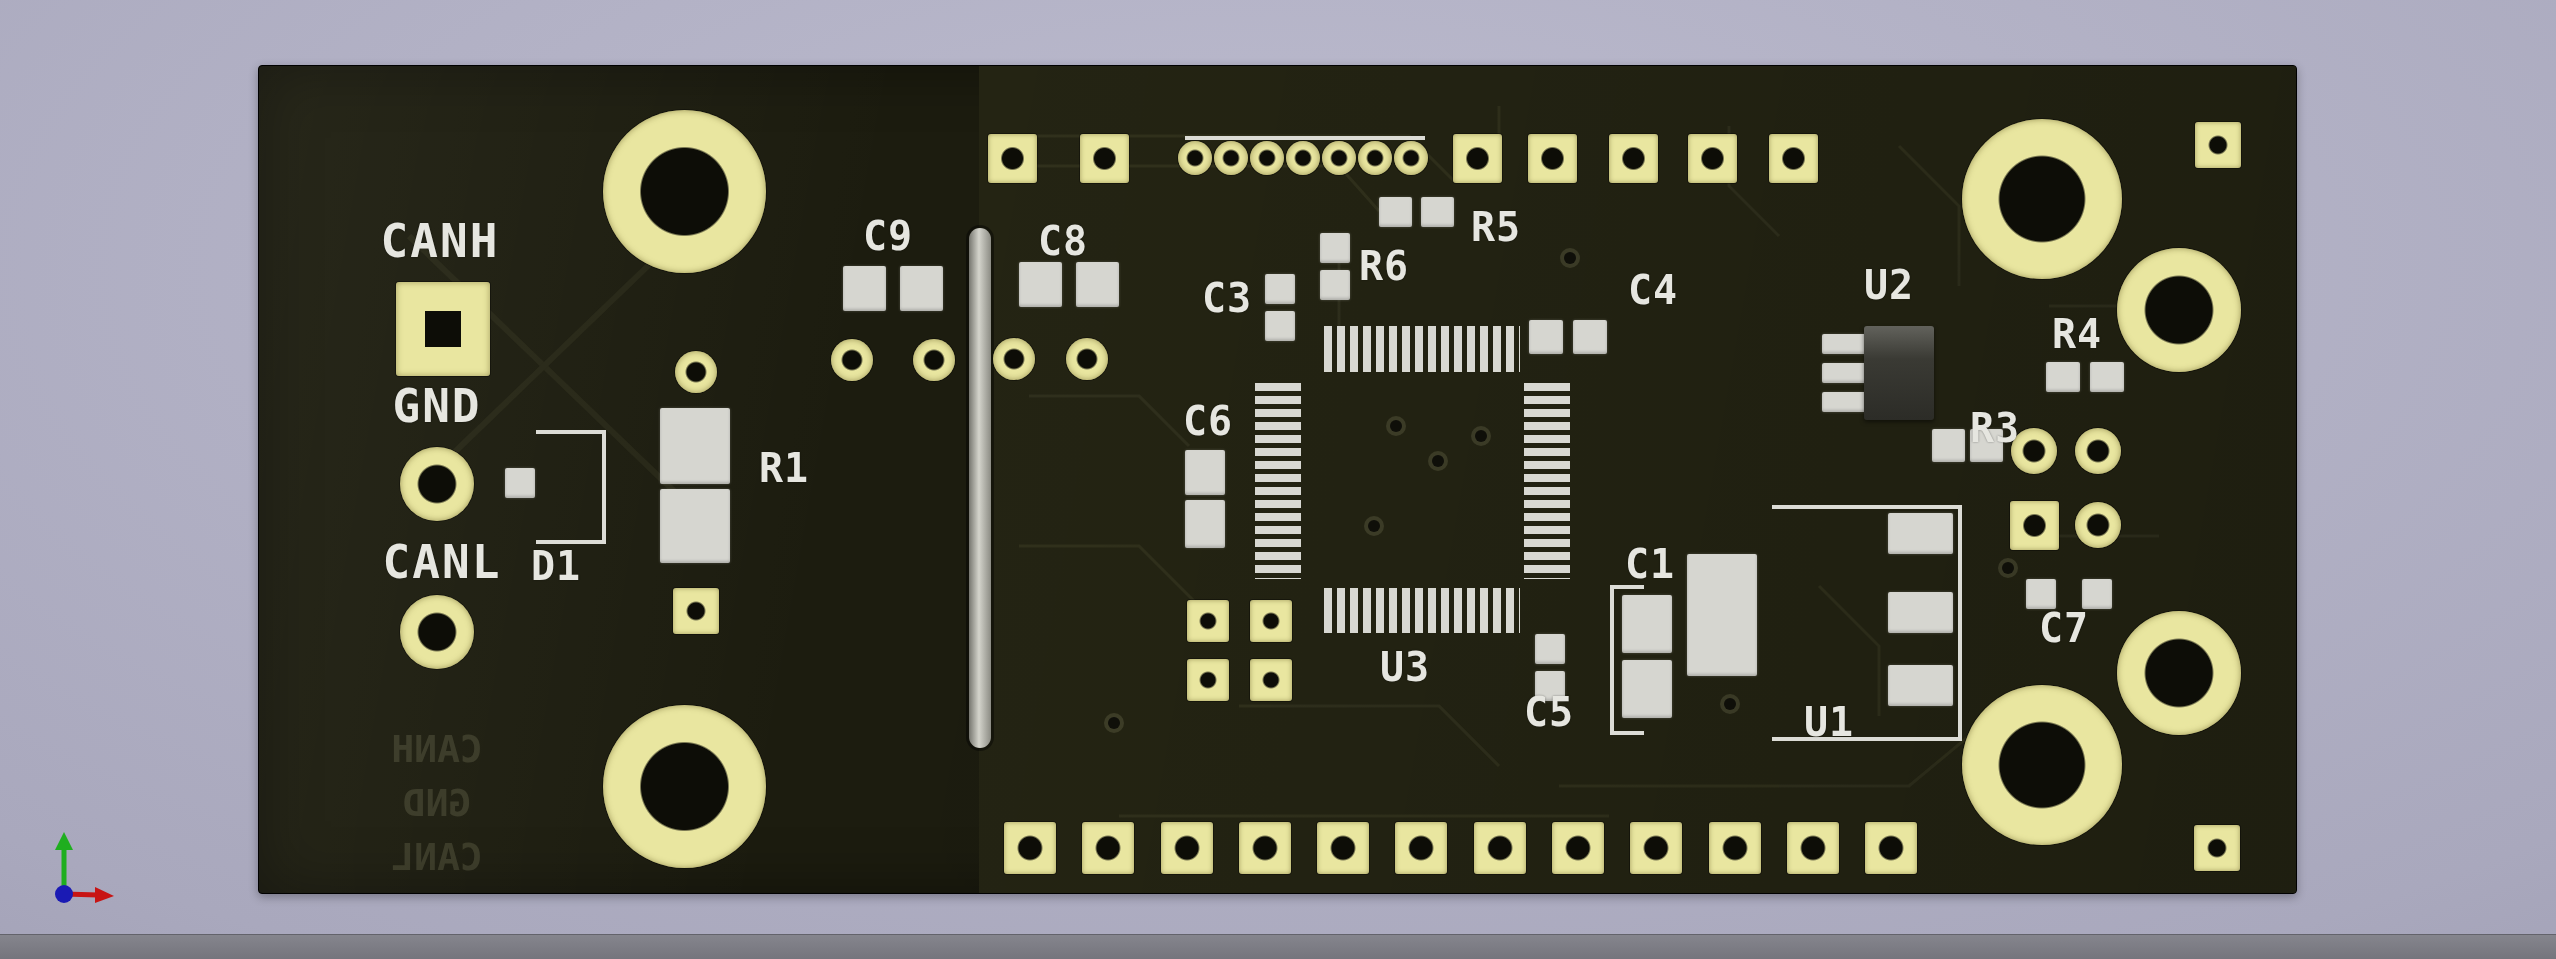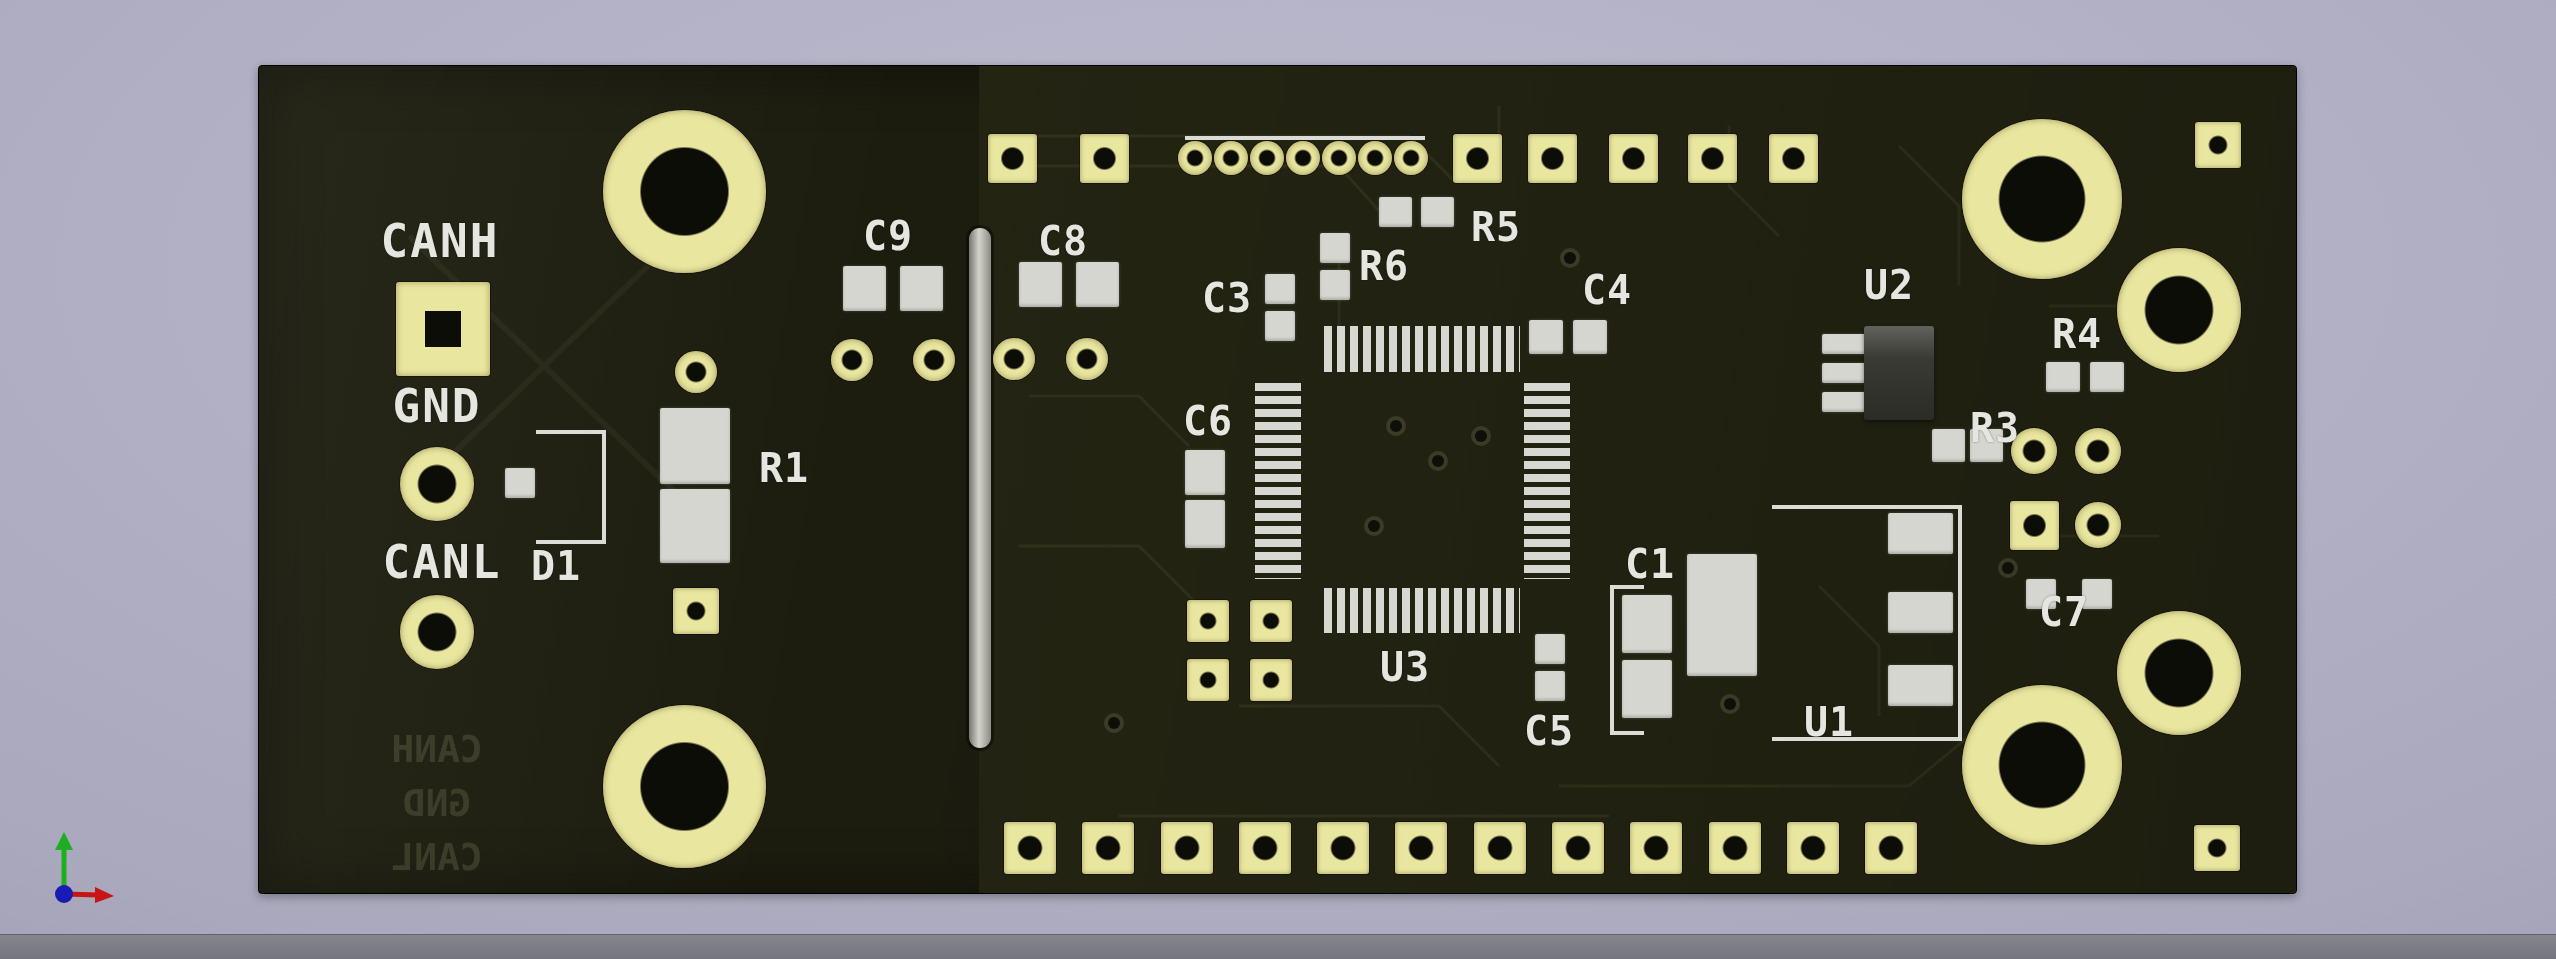--- a/index.html
+++ b/index.html
@@ -208,29 +208,29 @@
   <div class="silk-label big" style="left:440px;top:241px">CANH</div>
   <div class="silk-label big" style="left:437px;top:406px">GND</div>
   <div class="silk-label big" style="left:442px;top:562px">CANL</div>
   <div class="silk-label" style="left:556px;top:566px">D1</div>
   <div class="silk-label" style="left:784px;top:468px">R1</div>
   <div class="silk-label" style="left:888px;top:236px">C9</div>
   <div class="silk-label" style="left:1063px;top:241px">C8</div>
   <div class="silk-label" style="left:1227px;top:298px">C3</div>
   <div class="silk-label" style="left:1384px;top:266px">R6</div>
   <div class="silk-label" style="left:1496px;top:227px">R5</div>
-  <div class="silk-label" style="left:1607px;top:290px">C4</div>
+  <div class="silk-label" style="left:1653px;top:290px">C4</div>
   <div class="silk-label" style="left:1208px;top:421px">C6</div>
   <div class="silk-label" style="left:1405px;top:667px">U3</div>
-  <div class="silk-label" style="left:1549px;top:731px">C5</div>
+  <div class="silk-label" style="left:1549px;top:712px">C5</div>
   <div class="silk-label" style="left:1650px;top:564px">C1</div>
   <div class="silk-label" style="left:1889px;top:285px">U2</div>
   <div class="silk-label" style="left:1995px;top:428px">R3</div>
   <div class="silk-label" style="left:2077px;top:334px">R4</div>
-  <div class="silk-label" style="left:2064px;top:612px">C7</div>
+  <div class="silk-label" style="left:2064px;top:628px">C7</div>
   <div class="silk-label" style="left:1829px;top:722px">U1</div>
 
   <div class="ghost">
     <div>CANH</div>
     <div>GND</div>
     <div>CANL</div>
   </div>
 
   <svg class="axis" width="96" height="88" viewBox="0 0 96 88">
     <g>

